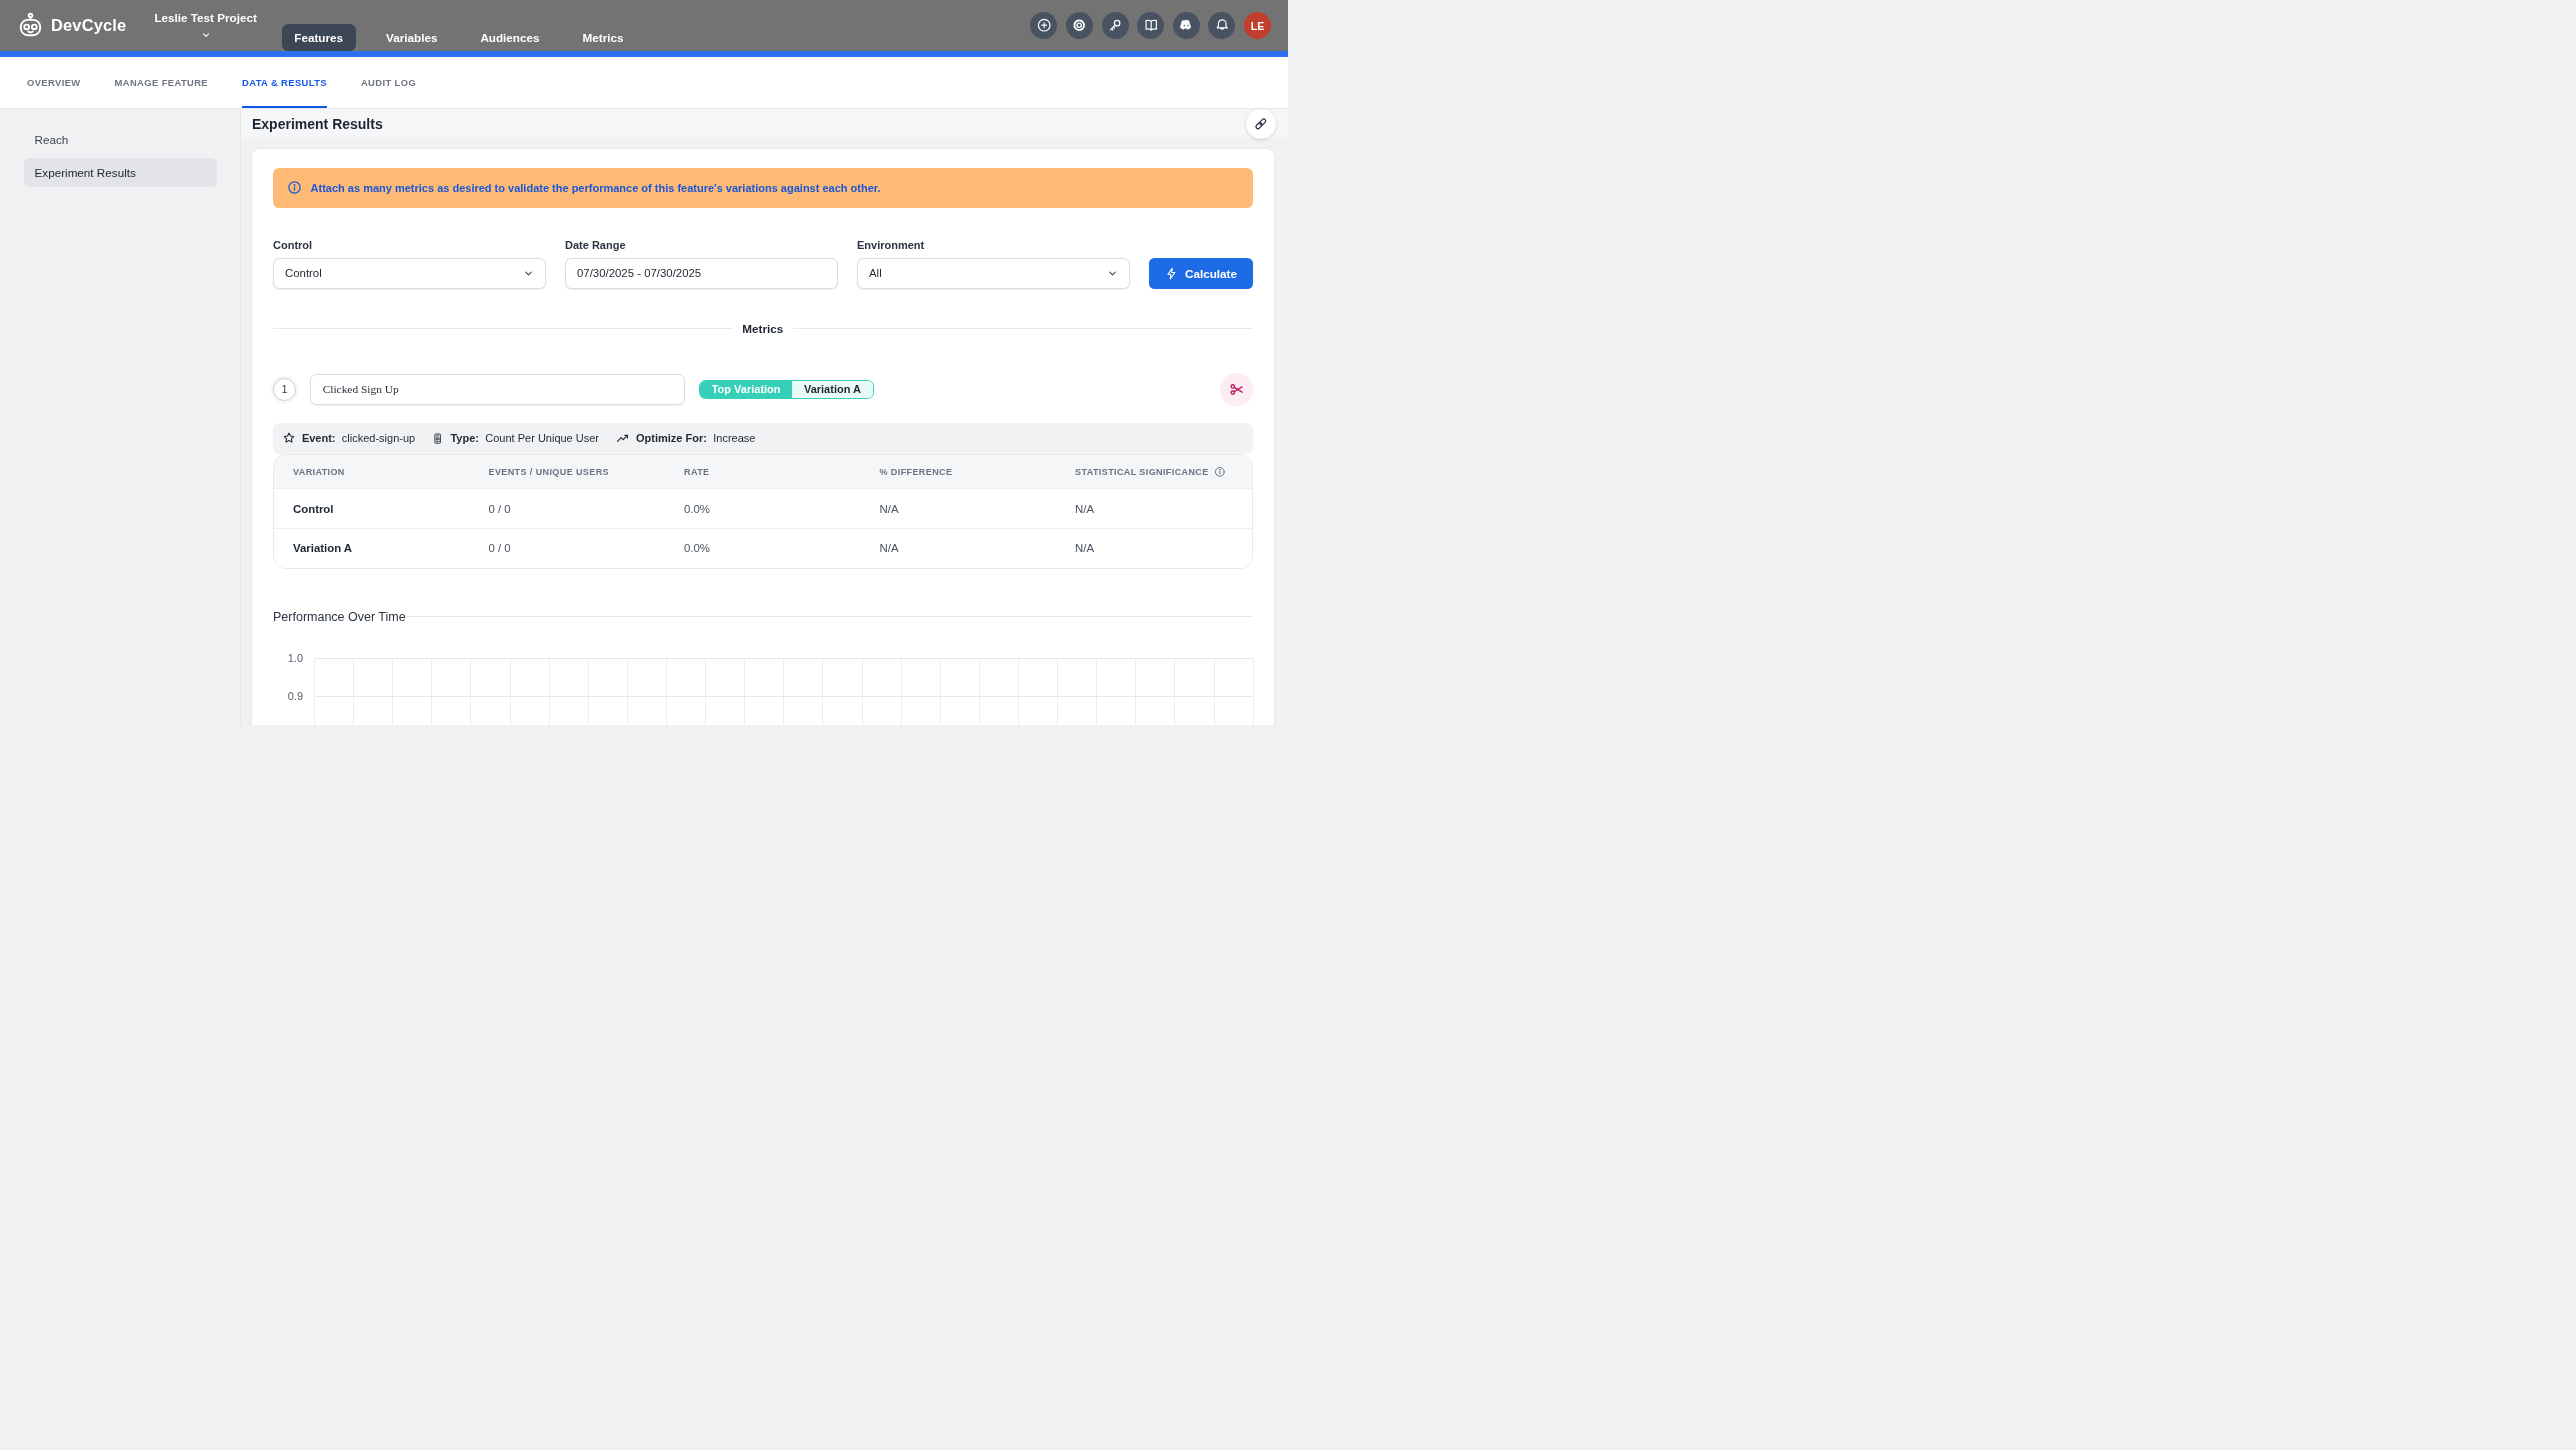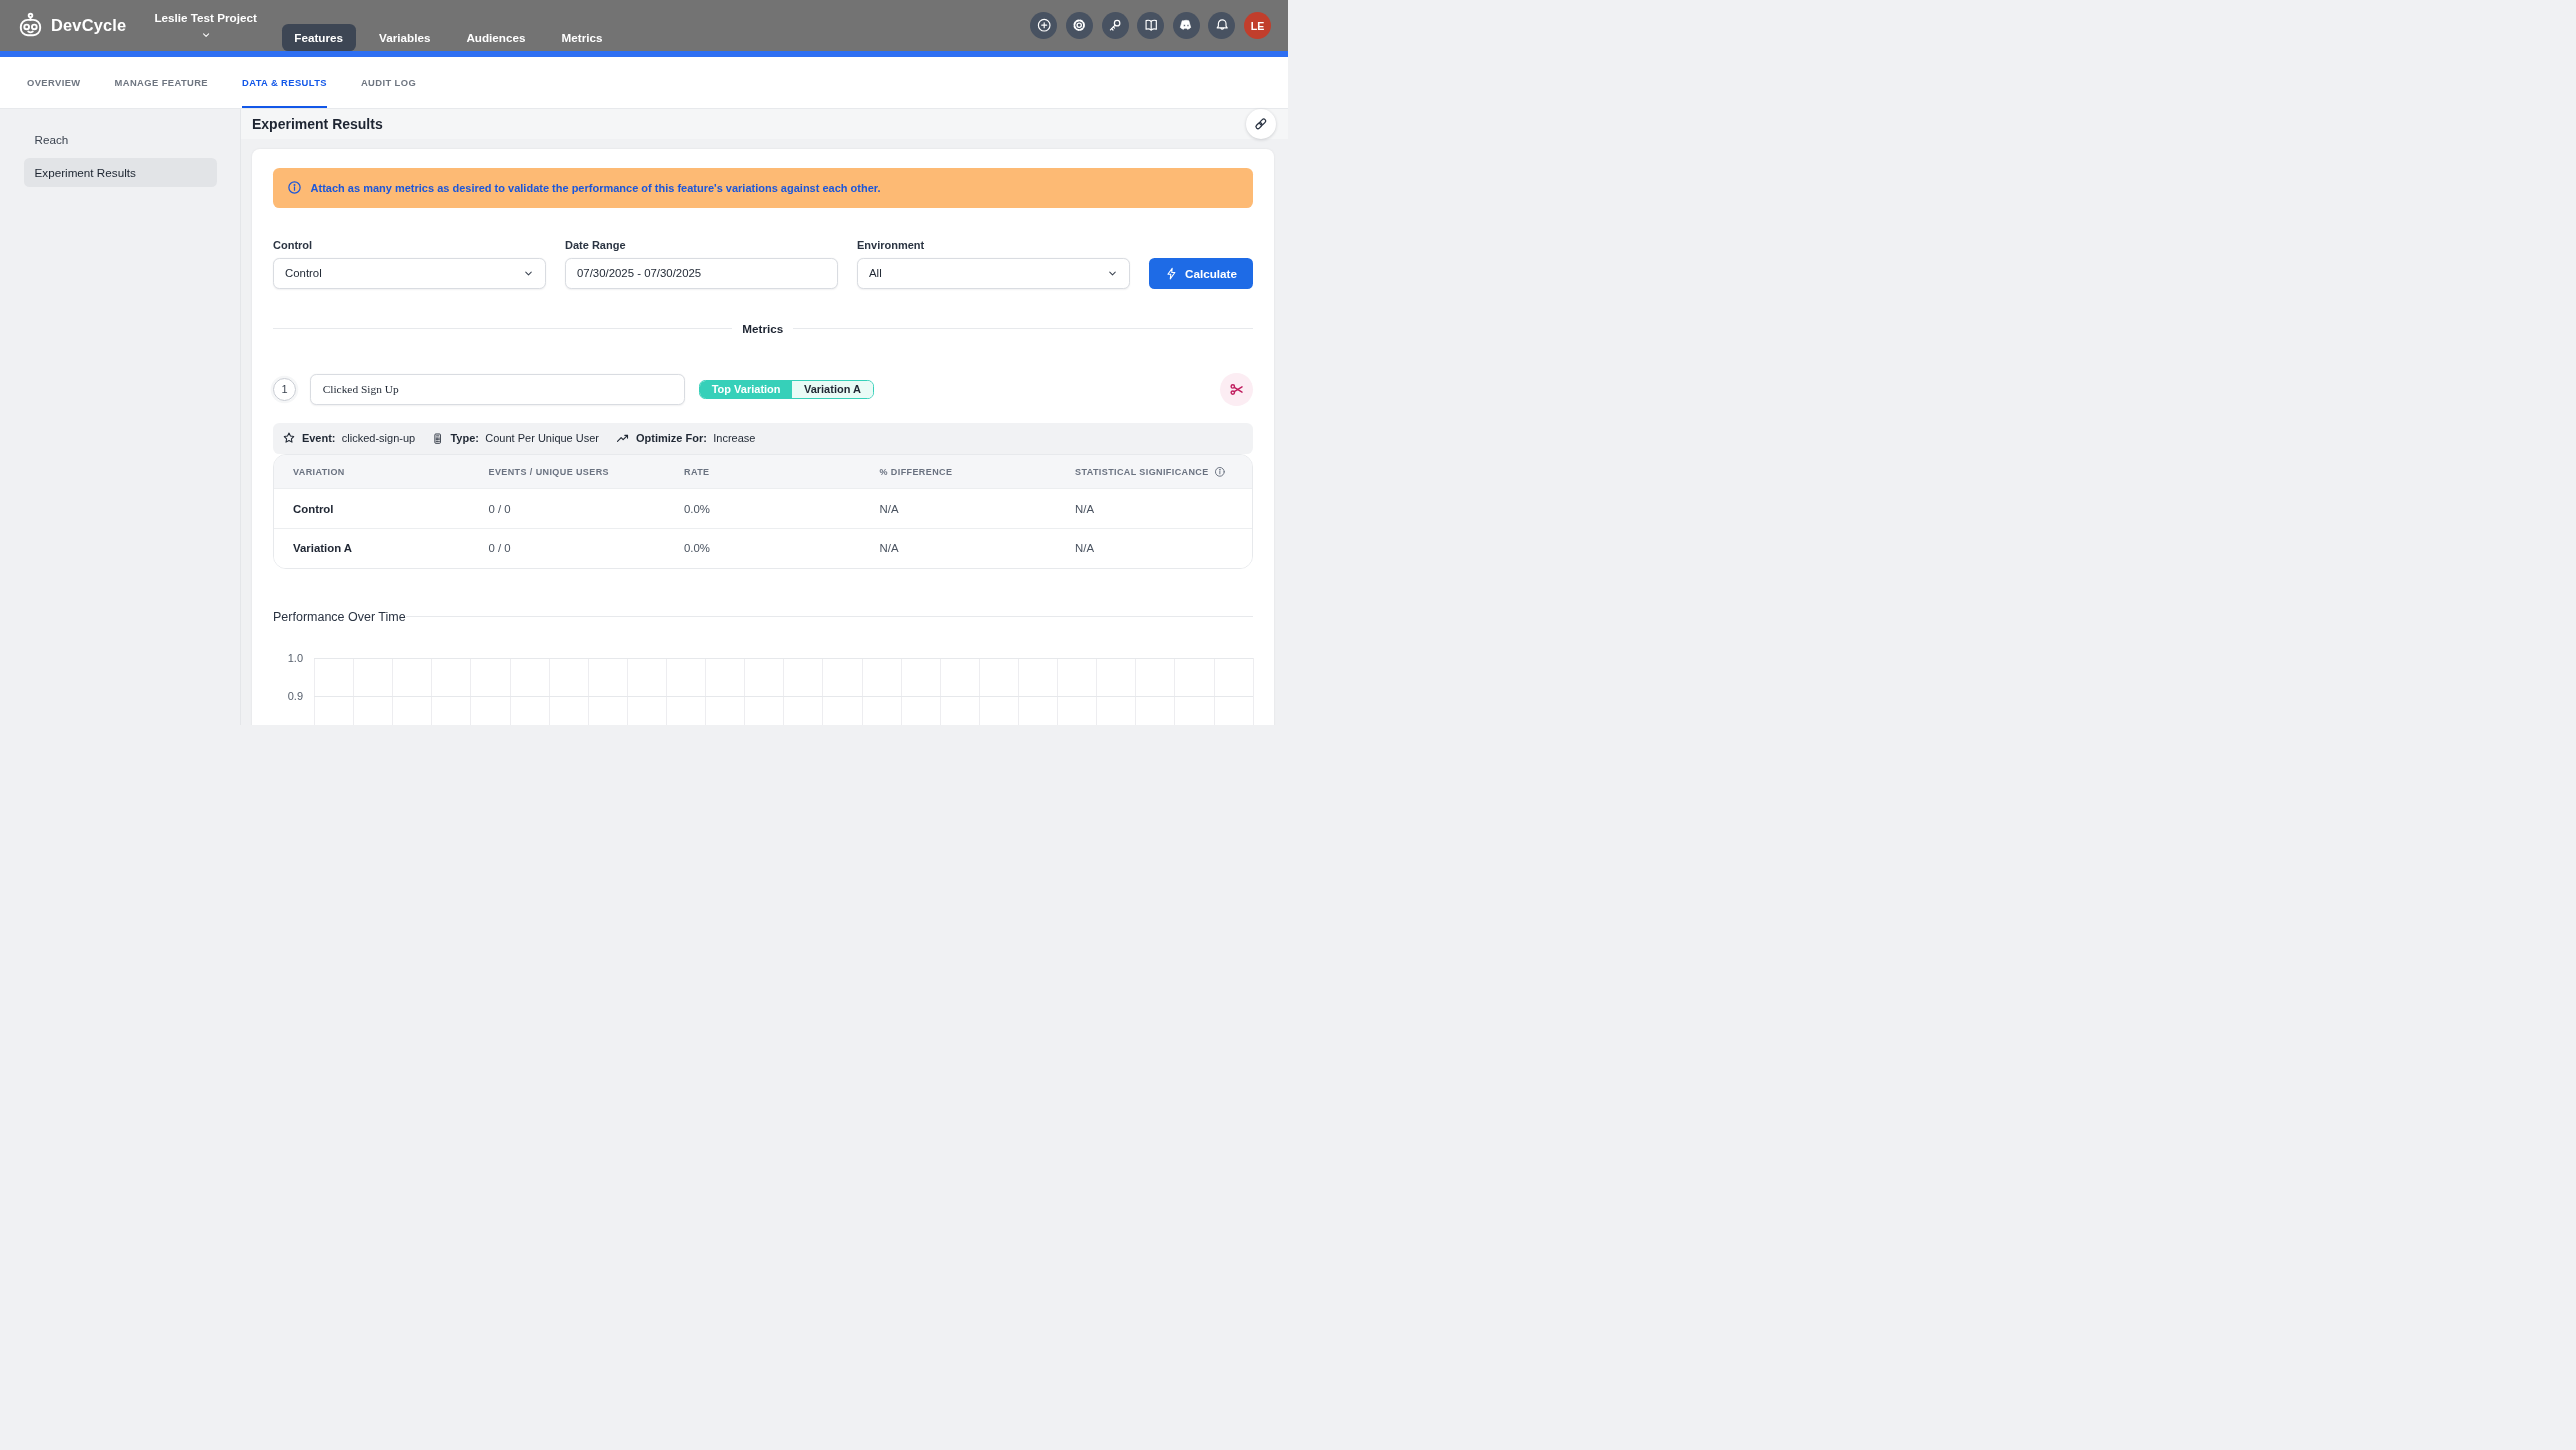--- a/index.html
+++ b/index.html
@@ -5,21 +5,21 @@
   * { margin:0; padding:0; box-sizing:border-box; }
   html,body { width:1288px; height:725px; overflow:hidden; background:#f0f1f3;
     font-family:"Liberation Sans", sans-serif; color:#1f2733; }
 
   
   .topbar { height:51px; background:#737373; display:flex; align-items:center; padding:0 17px; }
   .brand { display:flex; align-items:center; gap:7px; color:#fff; }
   .brand-name { font-size:16.4px; font-weight:700; letter-spacing:0.2px; }
   .project { display:flex; align-items:center; gap:5.5px; color:#fff; font-size:11.7px; font-weight:600;
     margin-left:28px; cursor:pointer;flex-direction:column; }
-  .mainnav { display:flex; align-items:center; gap:11px; margin-left:25px;margin-top:24px; }
+  .mainnav { display:flex; align-items:center; gap:18px; margin-left:25px;margin-top:24px; }
   .nav-item { color:#fff; font-size:11.7px; font-weight:600; padding:7px 12.5px; border-radius:6.3px; cursor:pointer; }
   .nav-item.active { background:#3d4654; }
   .top-right { margin-left:auto; display:flex; align-items:center; gap:8.6px; }
   .icon-btn { width:27px; height:27px; border-radius:50%; background:#485261; display:flex;
     align-items:center; justify-content:center; cursor:pointer; }
   .icon-btn svg { stroke:#fff; }
   .avatar { width:27px; height:27px; border-radius:50%; background:#c13e2c; color:#fff;
     display:flex; align-items:center; justify-content:center; font-size:10.6px; font-weight:600; cursor:pointer; }
   .accentbar { height:6.3px; background:#2e6ff2; }
 

